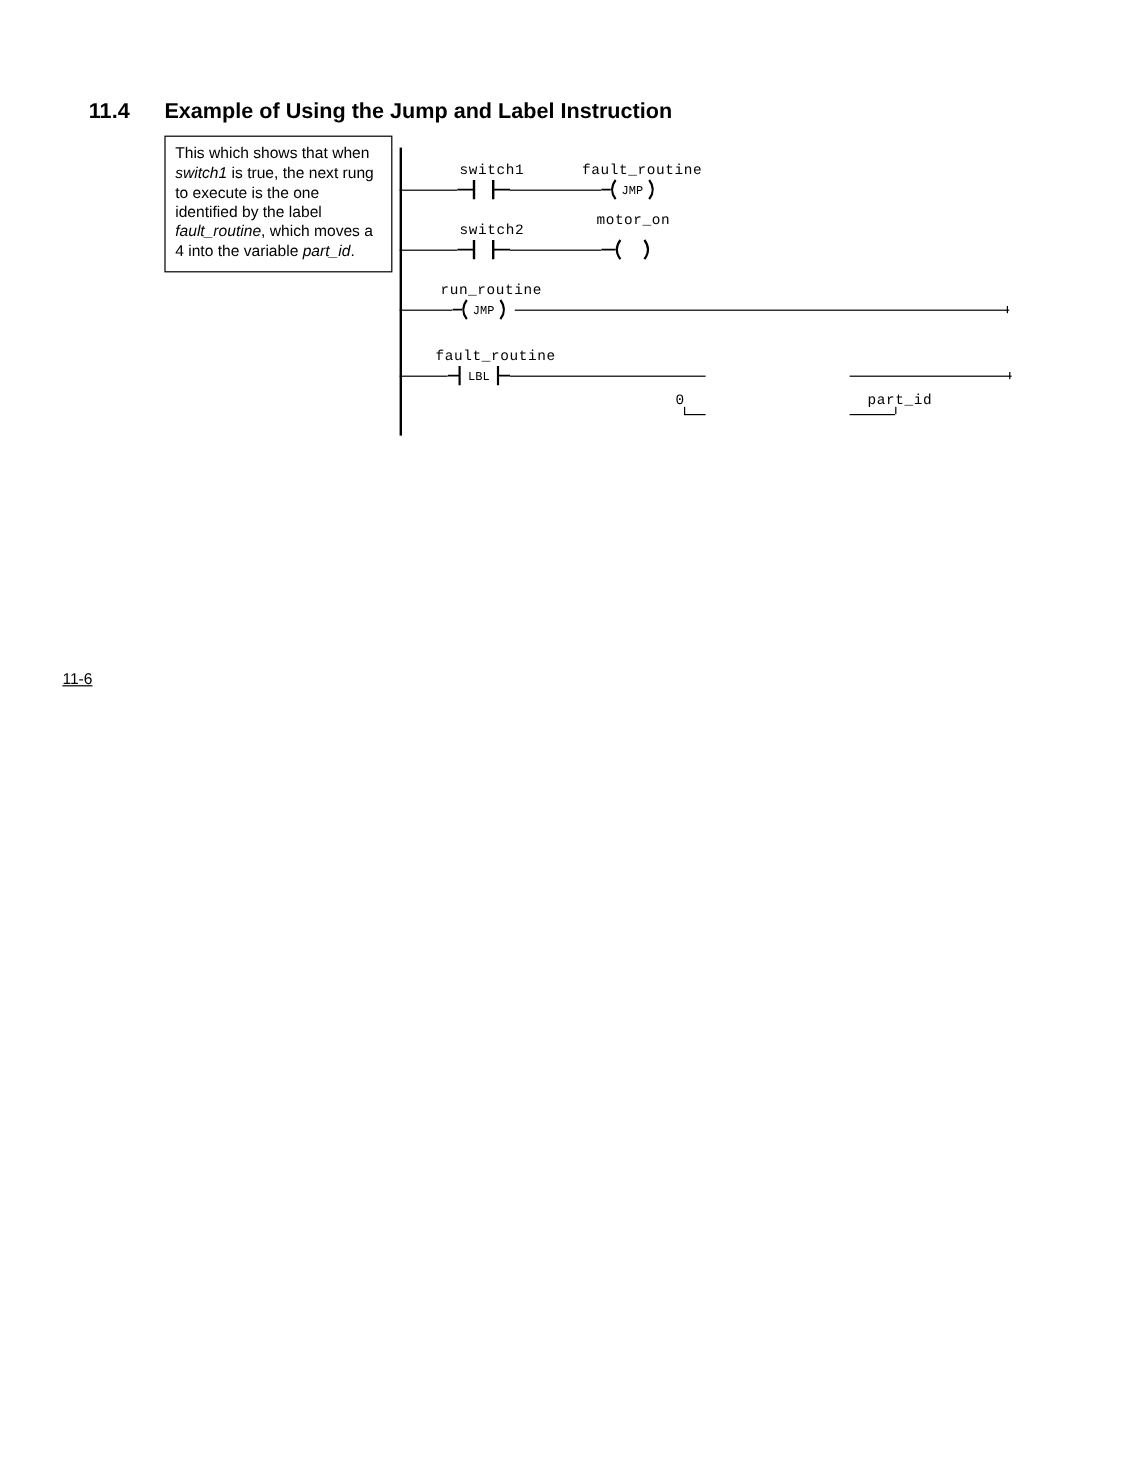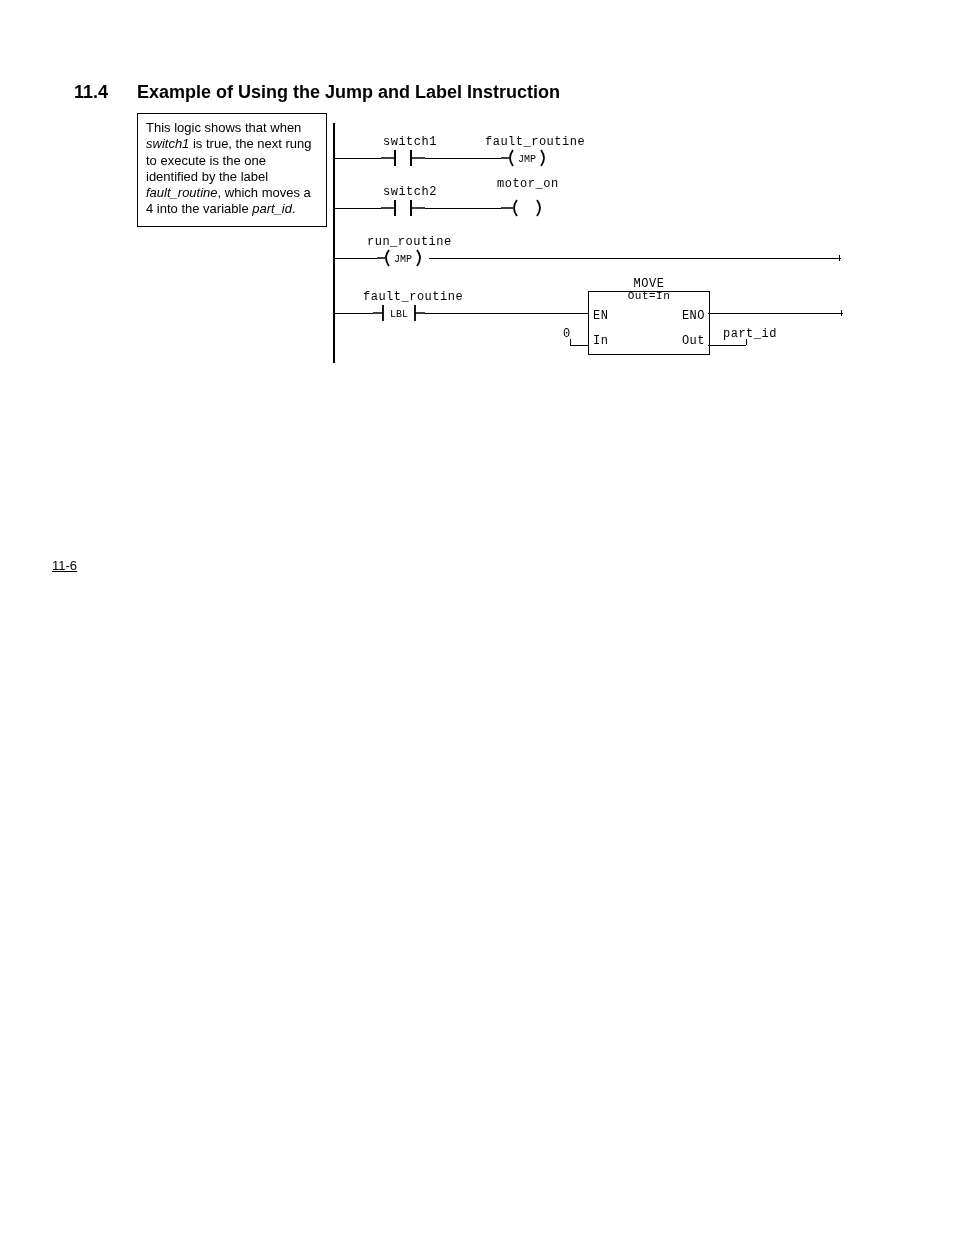--- a/index.html
+++ b/index.html
@@ -88,21 +88,21 @@
 </head>
 <body>
 <div class="page">
 
 <div class="heading">
   <span class="secnum">11.4</span>
   <span>Example of Using the Jump and Label Instruction</span>
 </div>
 
 <div class="desc-box">
-  <span>This logic shows that when </span><span class="it">switch1</span><span> is true, the next rung to execute is the one identified by the label </span><span class="it">fault_routine</span><span>, which moves a 4 into the variable </span><span class="it">part_id</span><span>.</span>
+  <span>This which shows that when </span><span class="it">switch1</span><span> is true, the next rung to execute is the one identified by the label </span><span class="it">fault_routine</span><span>, which moves a 4 into the variable </span><span class="it">part_id</span><span>.</span>
 </div>
 
 <div class="diagram">
 
   <div class="vthick" style="left:0px; top:10px; height:240px;"></div>
 
   <div class="hline" style="left:0px; top:45px; width:48px;"></div>
 
   <div class="lbl mono" style="left:50px; top:22px;">switch1</div>
 
@@ -159,30 +159,20 @@
   <svg class="sym" style="left:40px; top:189px;" width="52" height="22">
     <line x1="0" y1="11" x2="10" y2="11" stroke="#000" stroke-width="1.5"></line>
     <line x1="10" y1="3" x2="10" y2="19" stroke="#000" stroke-width="1.8"></line>
     <line x1="42" y1="3" x2="42" y2="19" stroke="#000" stroke-width="1.8"></line>
     <line x1="42" y1="11" x2="52" y2="11" stroke="#000" stroke-width="1.5"></line>
     <text x="26" y="15" text-anchor="middle" font-family="Courier New" font-size="10">LBL</text>
   </svg>
 
   <div class="hline" style="left:92px; top:200px; width:163px;"></div>
 
-  <div class="box" style="left:255px; top:178px; width:120px; height:62px;">
-    <div class="mono" style="position:absolute; top:-15px; left:0; width:120px; text-align:center;">MOVE</div>
-    <div class="mono" style="position:absolute; top:-2px; left:0; width:120px; text-align:center; font-size:11px;">Out=In</div>
-
-    <div class="mono" style="position:absolute; top:17px; left:4px;">EN</div>
-    <div class="mono" style="position:absolute; top:17px; right:4px;">ENO</div>
-
-    <div class="mono" style="position:absolute; top:42px; left:4px;">In</div>
-    <div class="mono" style="position:absolute; top:42px; right:4px;">Out</div>
-  </div>
 
   <div class="hline" style="left:375px; top:200px; width:135px;"></div>
   <div class="vline" style="left:508px; top:197px; height:6px;"></div>
 
   <div class="lbl mono" style="left:230px; top:214px;">0</div>
   <div class="hline" style="left:237px; top:232px; width:18px;"></div>
   <div class="vline" style="left:237px; top:226px; height:6px;"></div>
 
   <div class="hline" style="left:375px; top:232px; width:38px;"></div>
   <div class="vline" style="left:413px; top:226px; height:6px;"></div>

